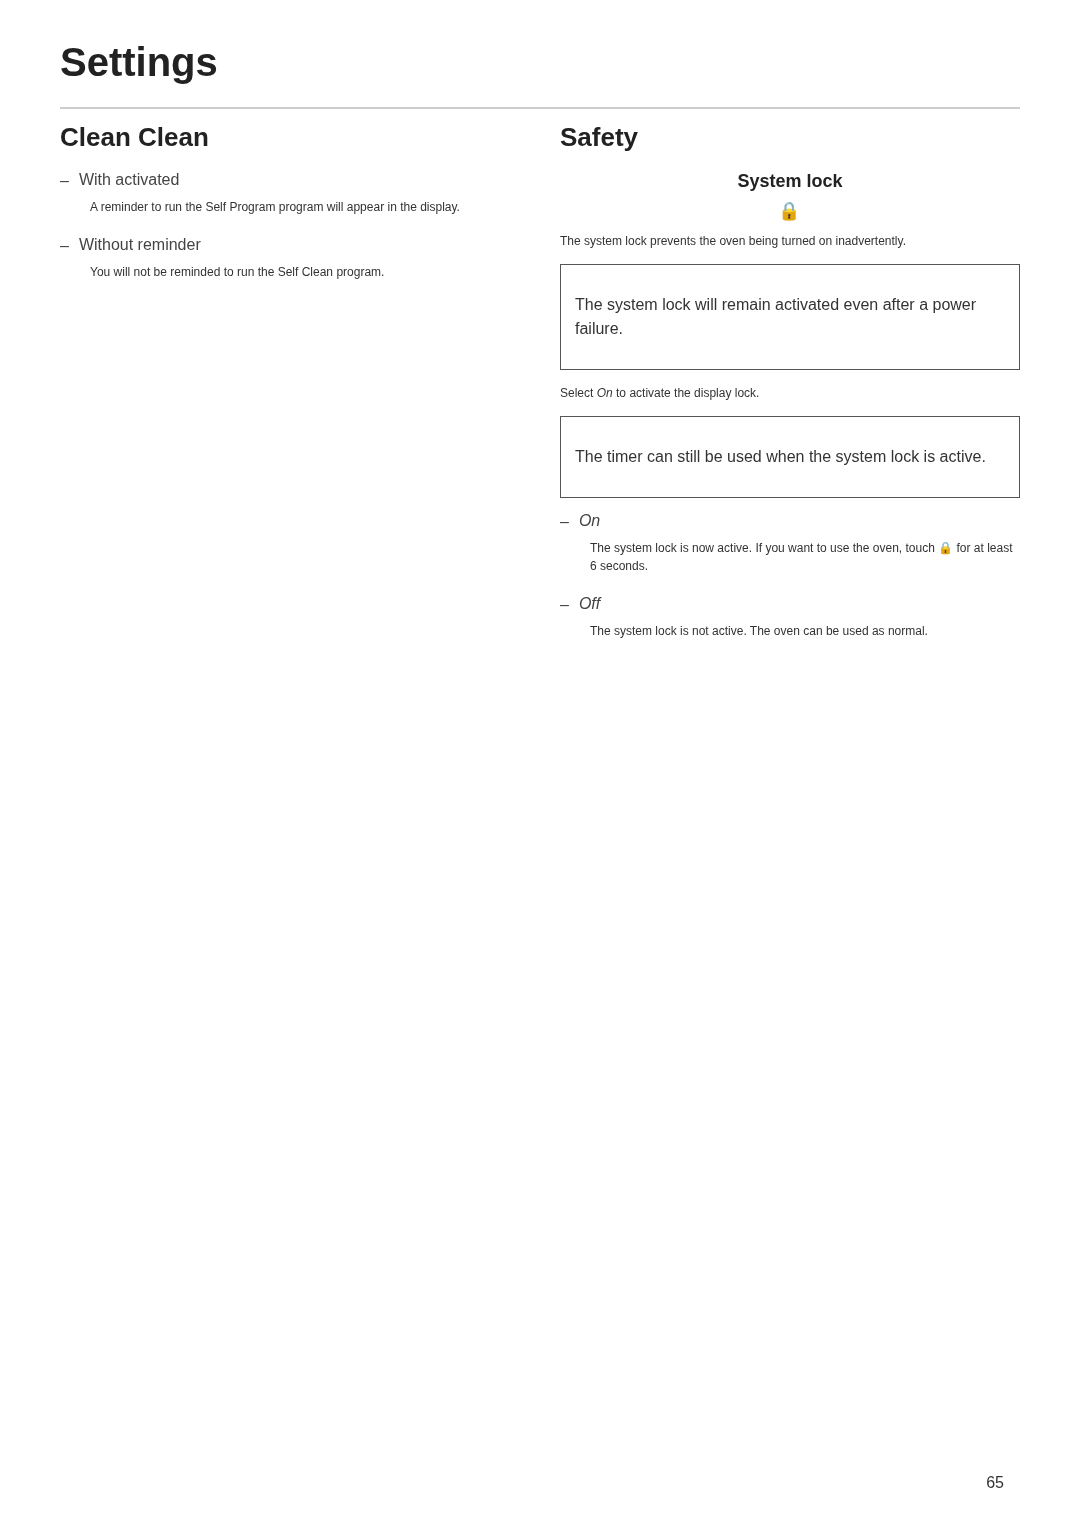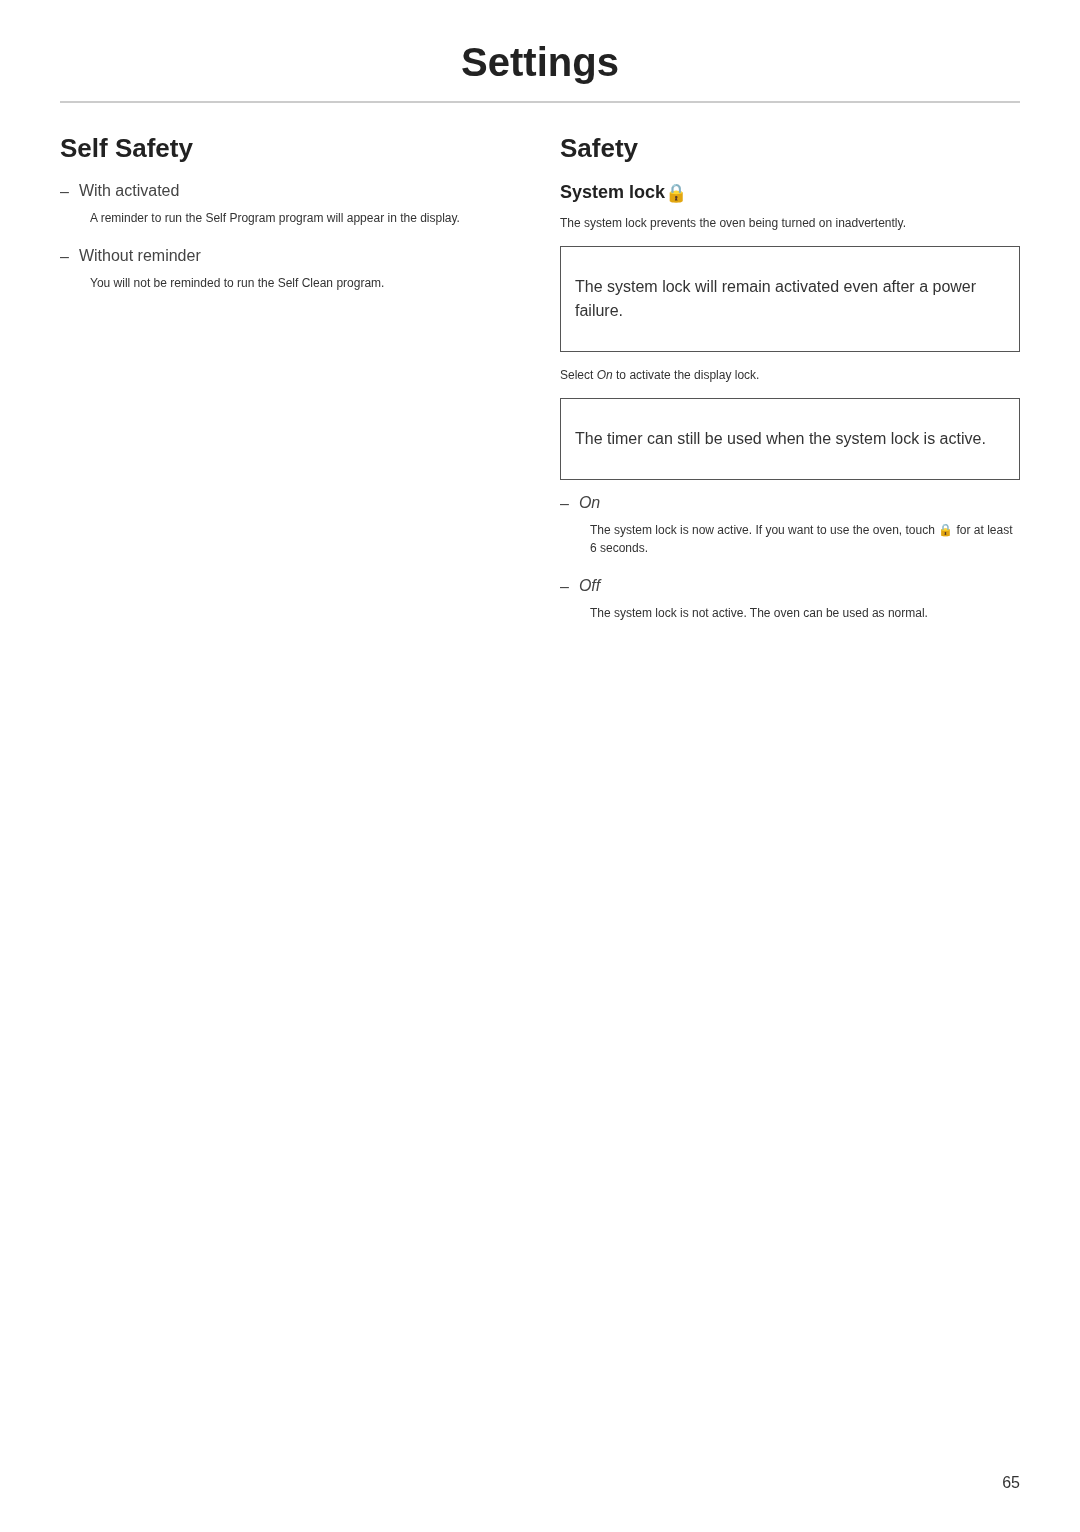--- a/index.html
+++ b/index.html
@@ -21,24 +21,24 @@
     .page {
       width: 1080px;
       min-height: 1532px;
       padding: 40px 60px 60px 60px;
       position: relative;
     }
 
     
     .page-header {
       display: flex;
-      justify-content: center;
+      justify-content: flex-start;
       border-bottom: 2px solid #cccccc;
-      padding-bottom: 16px;
-      margin-bottom: 30px;
+      padding-bottom: 22px;
+      margin-bottom: 13px;
     }
 
     .page-title {
       font-size: 40px;
       font-weight: bold;
       color: #222222;
     }
 
     
     .content-columns {
@@ -64,22 +64,23 @@
       margin-bottom: 18px;
     }
 
     
     .subsection-title {
       font-size: 18px;
       font-weight: bold;
       color: #222222;
       margin-bottom: 10px;
       display: flex;
-      align-items: flex-start;
-      gap: 0;
+      align-items: center;
+      gap: 8px;
+      flex-direction: column;
     }
 
     .lock-icon {
       display: inline-block;
       font-size: 18px;
     }
 
     
     .list-item {
       display: flex;
@@ -124,38 +125,38 @@
       font-size: 12px;
       color: #333333;
       line-height: 1.5;
       margin-bottom: 14px;
     }
 
     
     .page-number {
       position: absolute;
       bottom: 40px;
-      right: 60px;
+      right: 76px;
       font-size: 16px;
       color: #333333;
     }
   </style>
 </head>
 <body>
 
 <div class="page">
 
   <div class="page-header">
     <span class="page-title">Settings</span>
   </div>
 
   <div class="content-columns">
 
     <div class="left-column">
-      <div class="section-title">Self Safety</div>
+      <div class="section-title">Clean Clean</div>
 
       <div class="list-item">
         <span class="list-dash">–</span>
         <span class="list-label">With activated</span>
       </div>
       <div class="item-description">A reminder to run the Self Program program will appear in the display.</div>
 
       <div class="list-item">
         <span class="list-dash">–</span>
         <span class="list-label">Without reminder</span>

